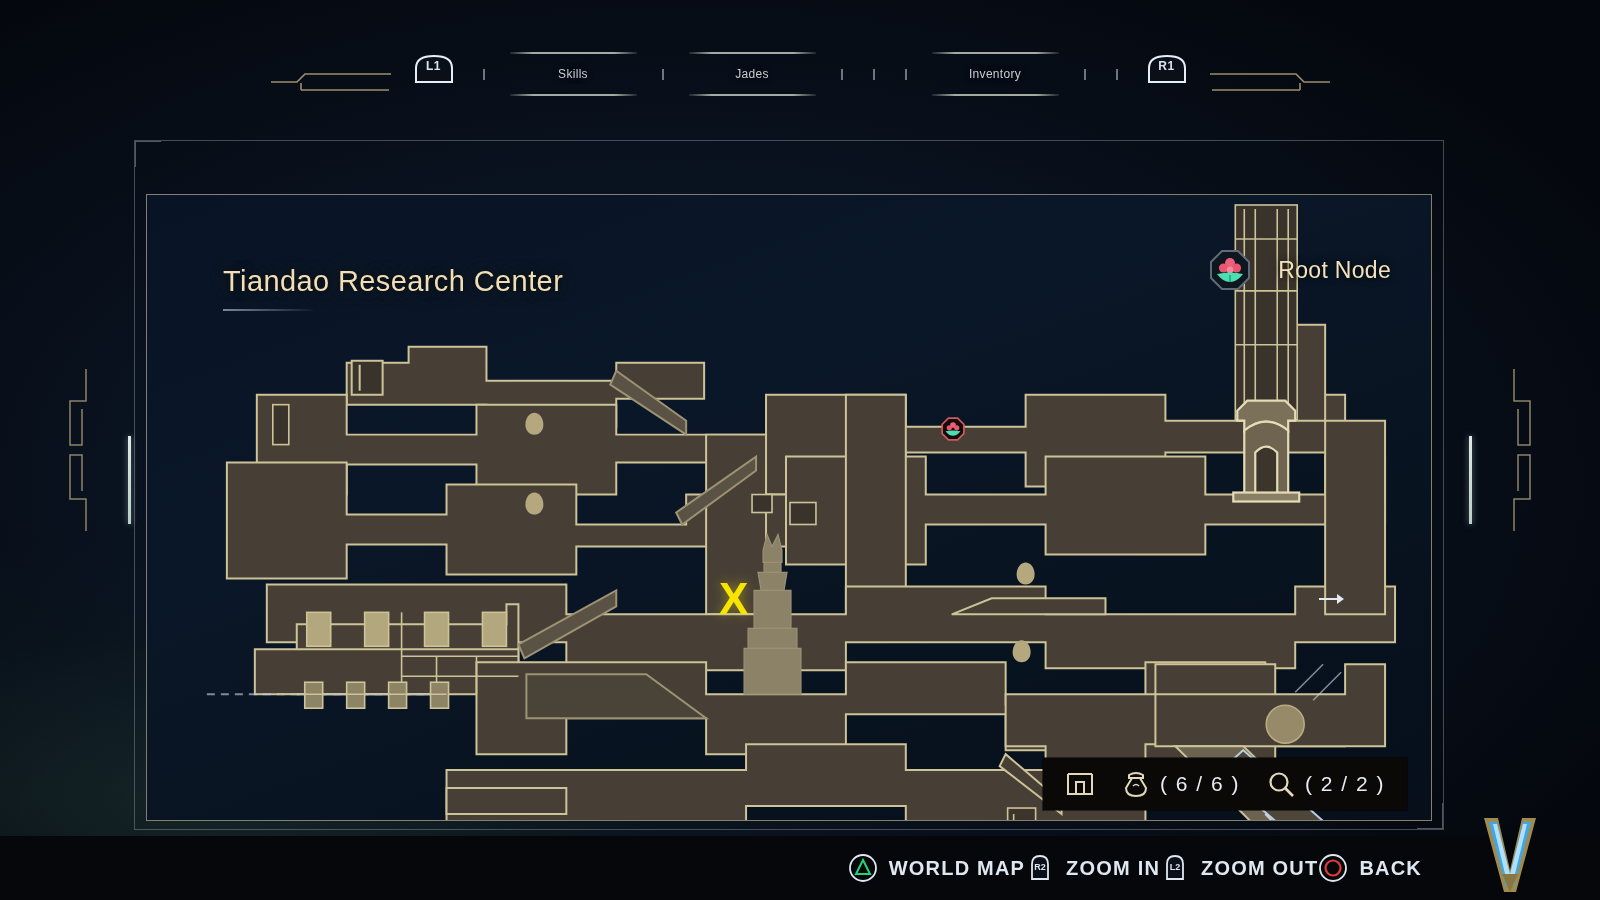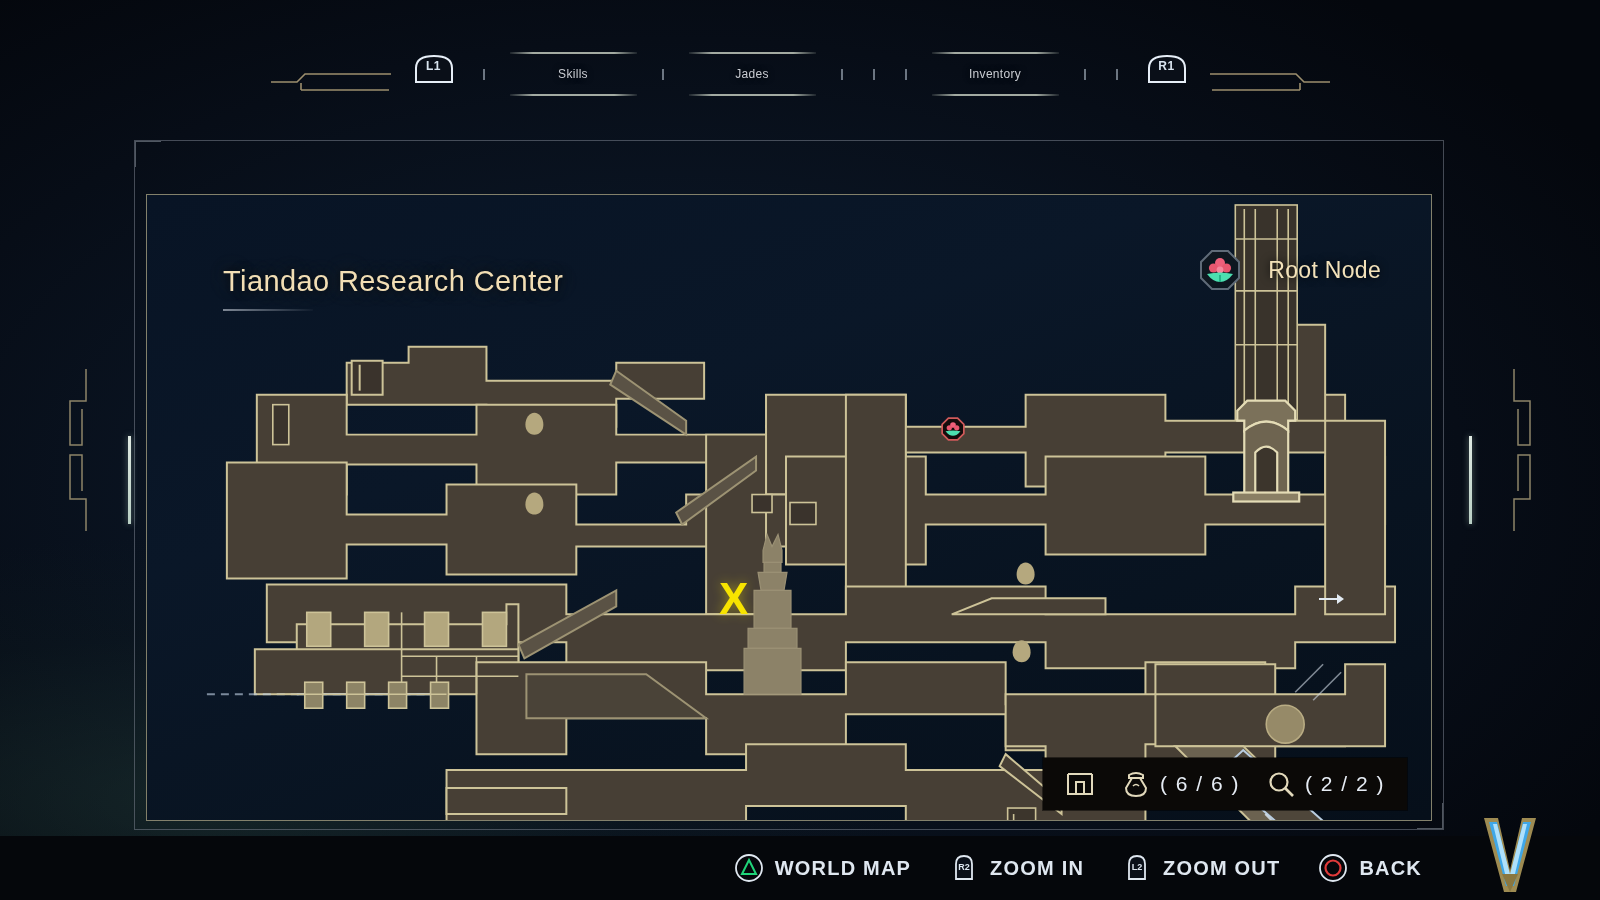--- a/index.html
+++ b/index.html
@@ -112,21 +112,21 @@
   .maptitle .t{
     font-size:29px; color:#f2deb4; letter-spacing:.4px;
     text-shadow:0 0 10px rgba(0,0,0,.9), 0 0 22px rgba(210,180,120,.22);
   }
   .maptitle .u{
     margin-top:11px; width:90px; height:2px;
     background:linear-gradient(90deg,#7e8794,rgba(126,135,148,.05));
   }
 
   .rootnode{
-    position:absolute; right:50px; top:54px; z-index:8;
+    position:absolute; right:40px; top:54px; z-index:8;
     display:flex; align-items:center; gap:27px;
   }
   .rootnode .rlabel{
     font-size:23px; color:#f3e2ba; letter-spacing:.3px;
     text-shadow:0 0 8px rgba(0,0,0,.85);
   }
 
   .mapcanvas{ position:absolute; inset:0; z-index:6; }
 
   
@@ -140,21 +140,21 @@
   .cgroup .cnum{
     font-size:21px; color:#e6ecf4; letter-spacing:1.5px;
     font-family:"Liberation Sans", sans-serif;
   }
 
   
   .actionbar{
     position:absolute; left:0; bottom:0; width:1600px; height:64px; z-index:10;
     background:#05070b;
     display:flex; align-items:center; justify-content:flex-end;
-    padding-right:178px; gap:38px;
+    padding-right:178px; 
   }
   .act{ display:flex; align-items:center; gap:11px; }
   .act .albl{
     font-size:20px; color:#dfe7f0; letter-spacing:1.2px; font-weight:600;
   }
   .psglyph{ width:30px; height:30px; position:relative; }
   .psglyph svg{ position:absolute; left:0; top:0; }
 
   .logo{ position:absolute; right:44px; bottom:-4px; width:92px; height:92px; z-index:11; }
 </style>

